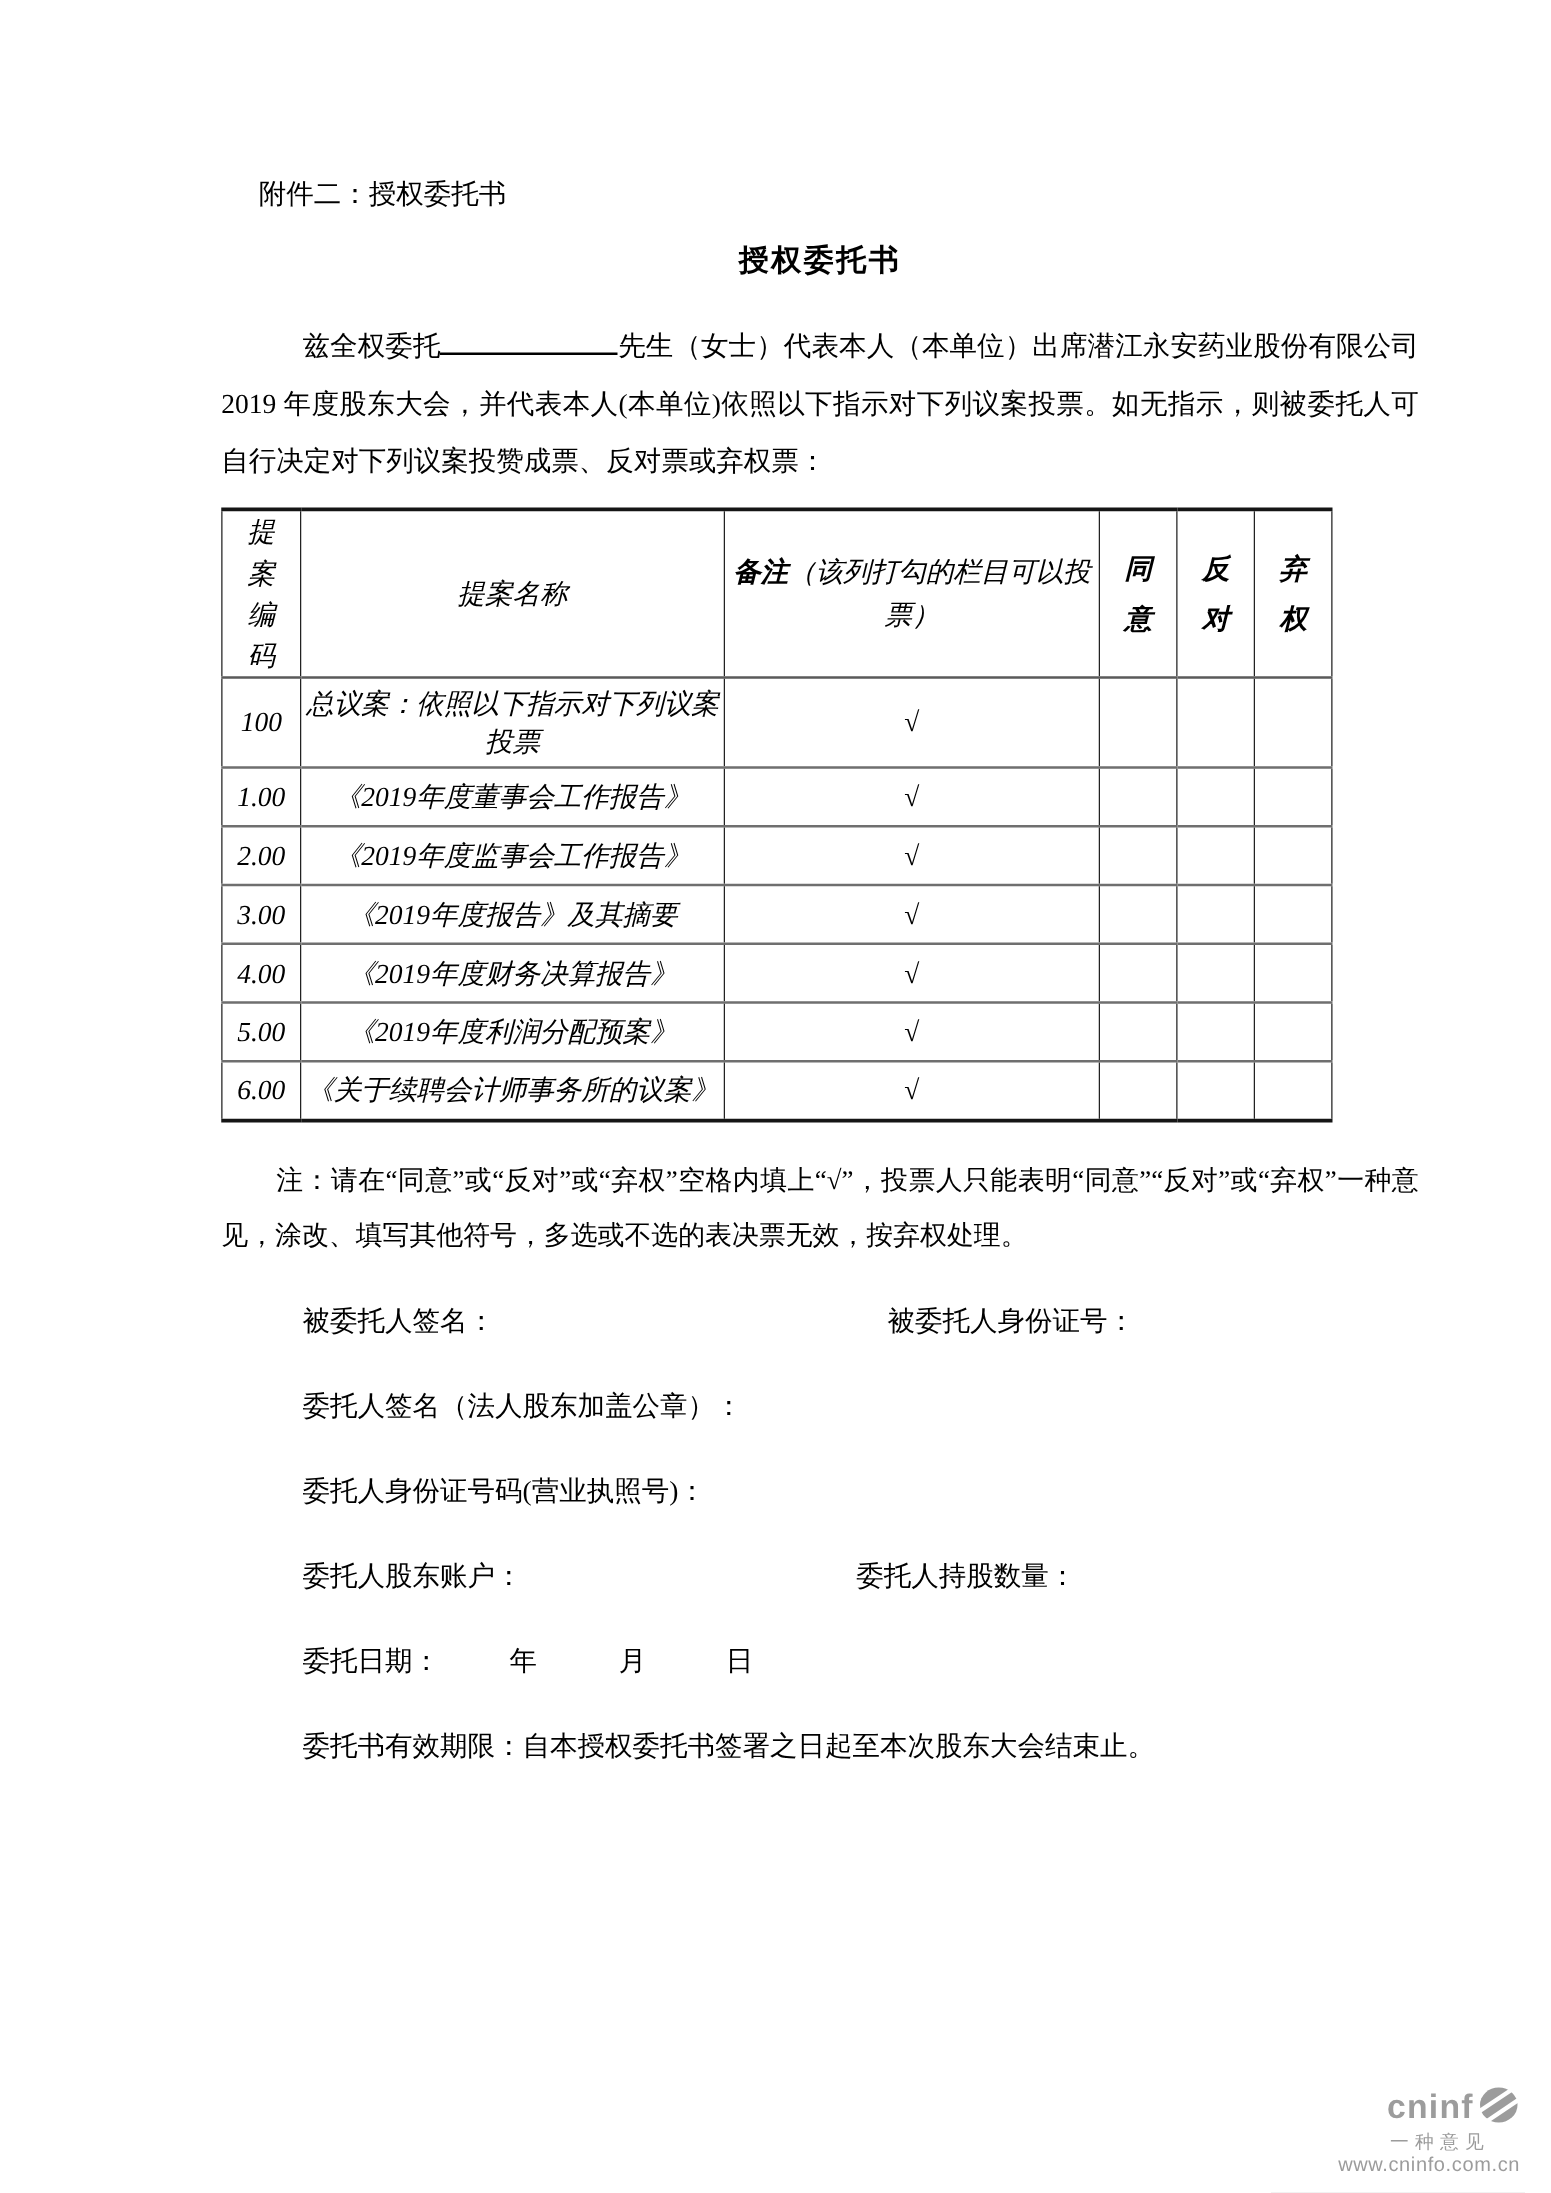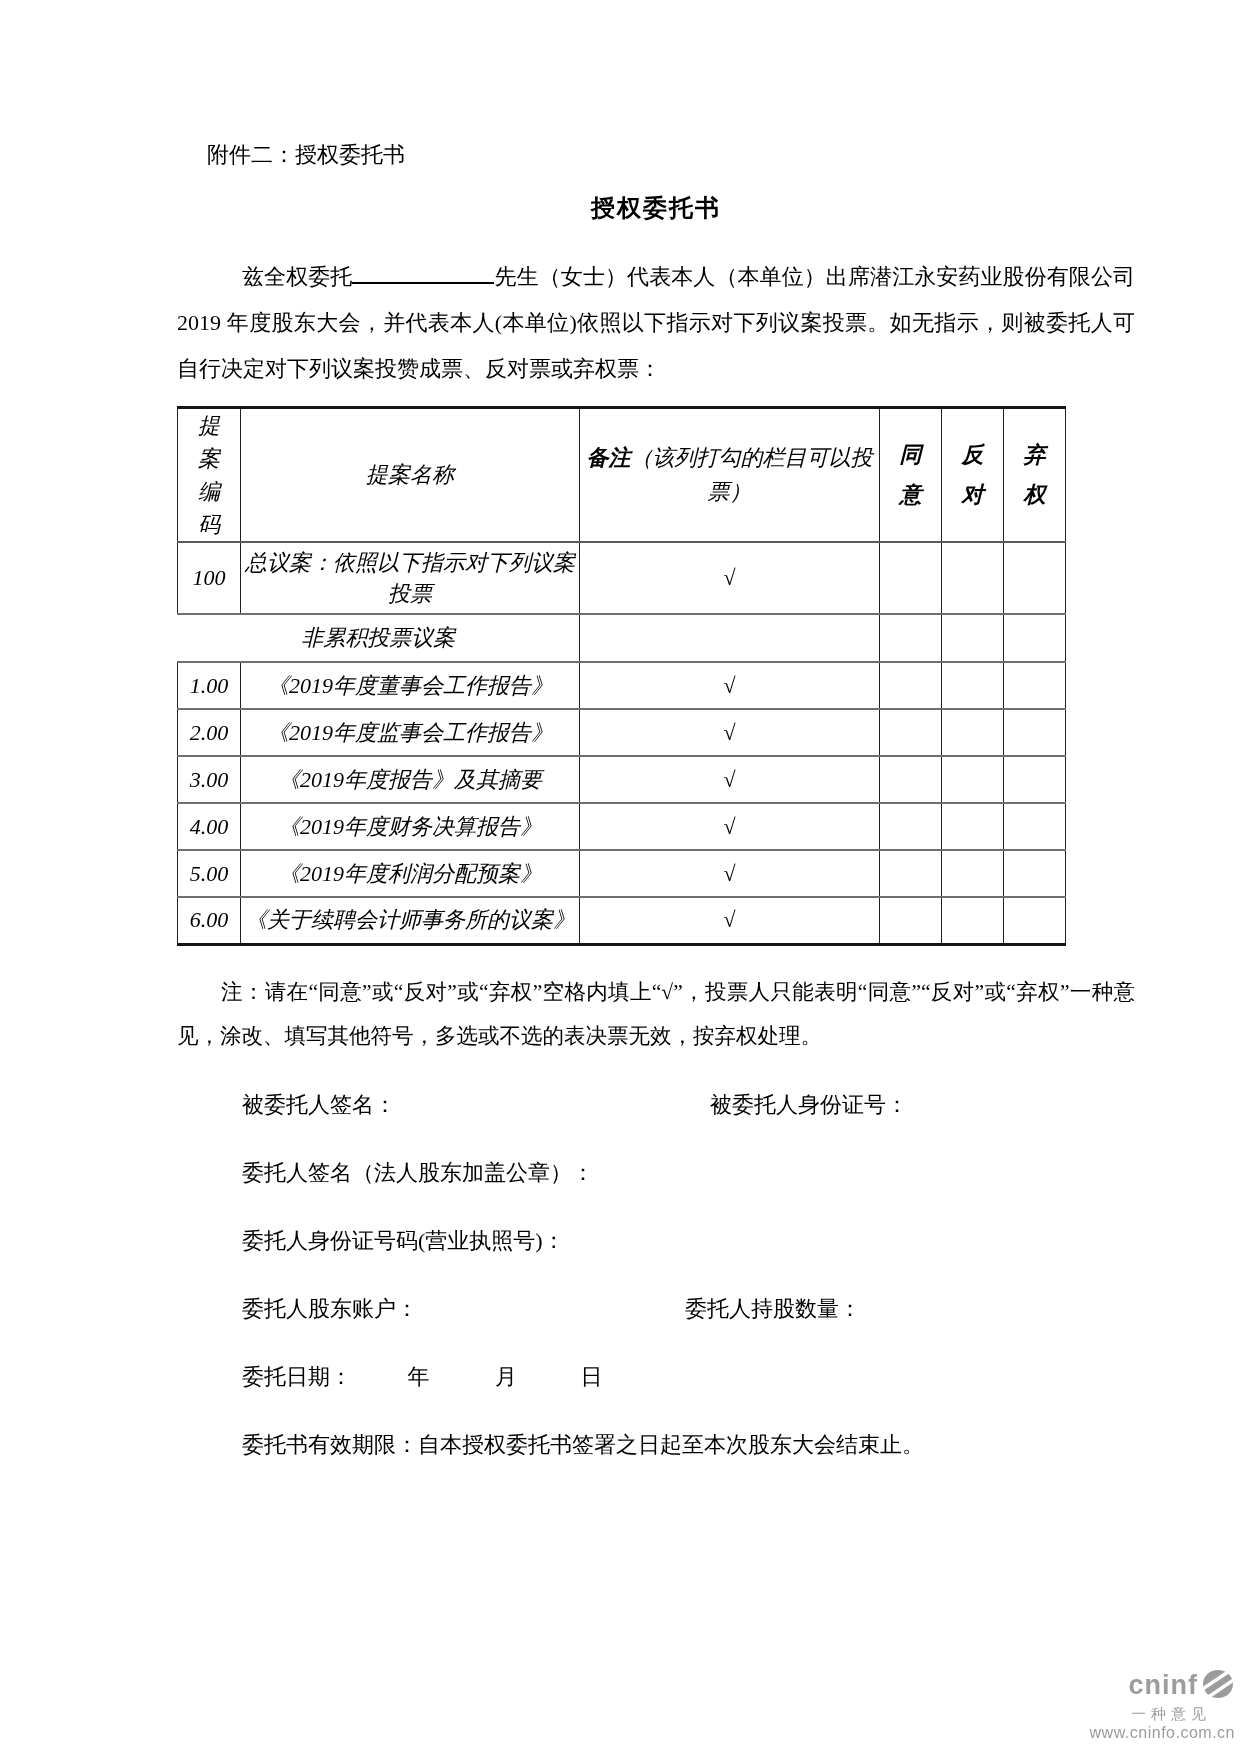--- a/index.html
+++ b/index.html
@@ -96,21 +96,21 @@
   .sig-block { margin-top: 32px; margin-left: 65px; }
   .sig-line { position: relative; line-height: 30px; margin-bottom: 38px; white-space: nowrap; }
   .sig-right-1 { position: absolute; left: 468px; top: 0; }
   .sig-right-4 { position: absolute; left: 443px; top: 0; }
   .gap-a { margin-left: 50px; }
   .gap-b { margin-left: 60px; }
   .gap-c { margin-left: 58px; }
 
   .cninfo {
     position: absolute;
-    right: 6px;
+    right: 25px;
     bottom: 12px;
     text-align: right;
     color: #9c9c9c;
     font-family: "Liberation Sans", "DejaVu Sans", sans-serif;
     line-height: 1.1;
   }
   .cninfo .brand-row { display: flex; align-items: center; justify-content: flex-end; }
   .cninfo .brand {
     font-size: 27px;
     font-weight: 700;
@@ -159,27 +159,20 @@
           <th>
               <div class="vstack two hei">弃权</div>
             </th>
         </tr>
       </thead>
       <tbody>
         <tr class="row-total">
           <td>100</td>
           <td class="hei cell-name-center">总议案：依照以下指示对下列议案投票</td>
           <td>√</td>
-          <td></td>
-          <td></td>
-          <td></td>
-        </tr>
-        <tr class="row-section">
-          <td colspan="2" class="no-left-border">非累积投票议案</td>
-          <td></td>
           <td></td>
           <td></td>
           <td></td>
         </tr>
         <tr class="row-item">
           <td>1.00</td>
           <td class="cell-name-left">《2019年度董事会工作报告》</td>
           <td>√</td>
           <td></td>
           <td></td>

